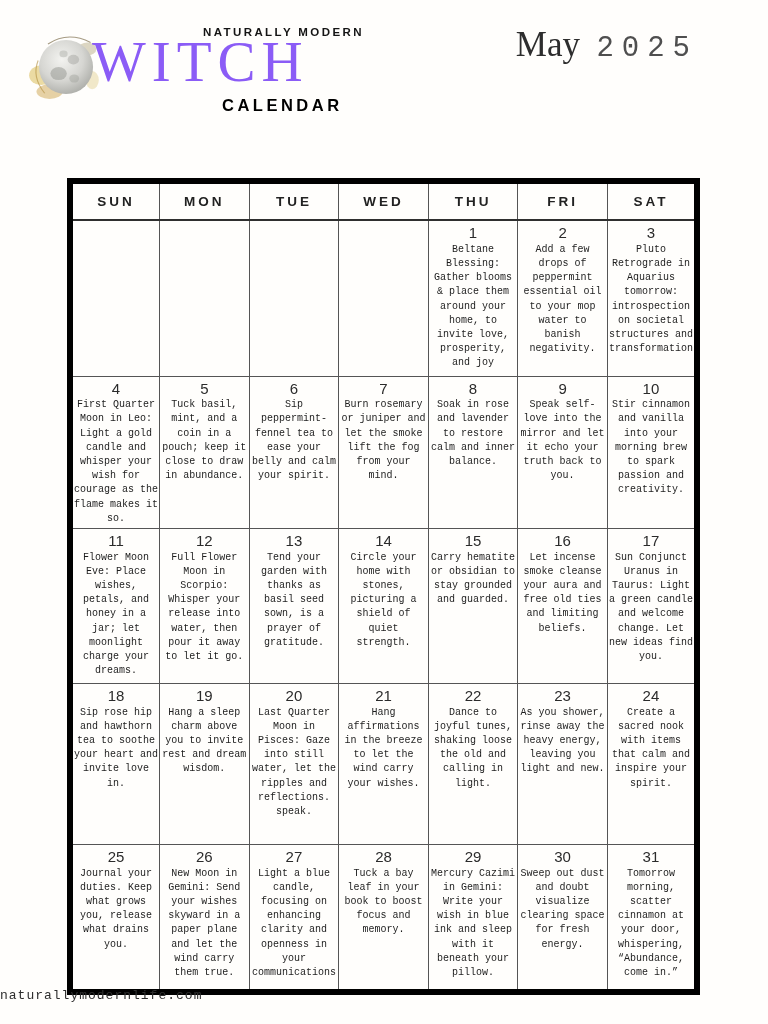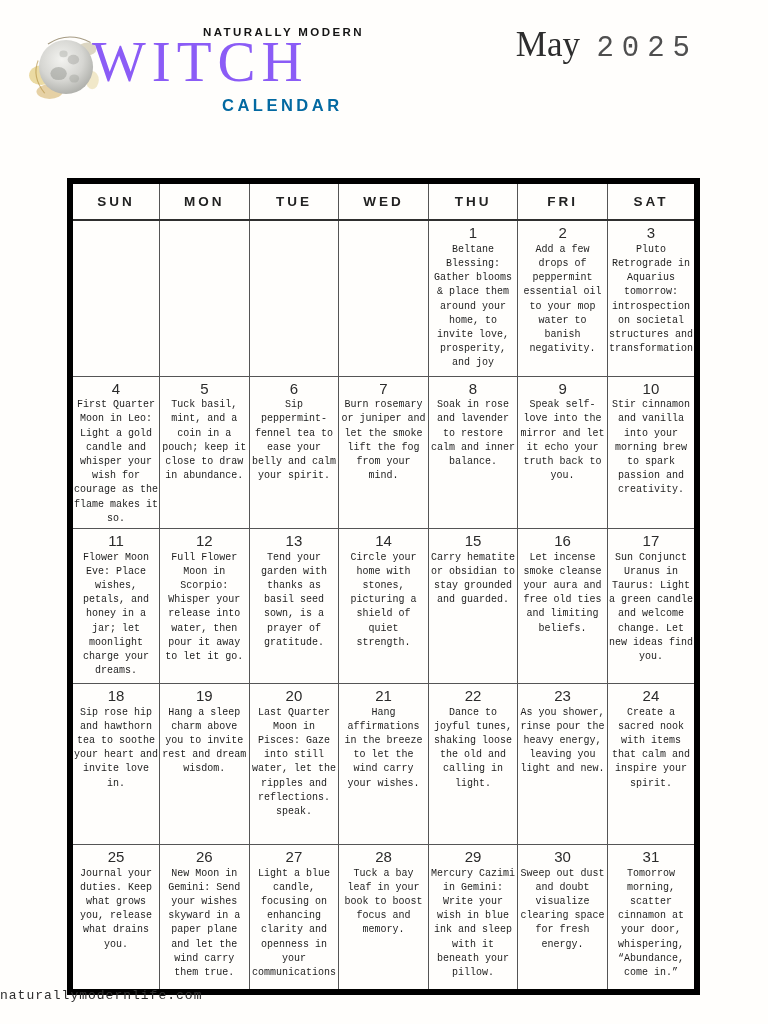--- a/index.html
+++ b/index.html
@@ -15,21 +15,21 @@
     position:absolute;left:183px;top:26px;
     font-size:11.5px;font-weight:bold;letter-spacing:2.4px;color:#141414;padding-left:20px;
   }
   .brand{
     position:absolute;left:92px;top:31px;
     font-family:"Liberation Serif",serif;font-weight:400;
     font-size:57px;line-height:1.1;letter-spacing:6px;color:#8b5cf6;
   }
   .brand-sub{
     position:absolute;left:222px;top:96px;
-    font-size:16.5px;font-weight:bold;letter-spacing:3.5px;color:#0369a1;
+    font-size:16.5px;font-weight:bold;letter-spacing:3.5px;color:#000000;
   }
   .monthyear{position:absolute;top:25px;right:70px;white-space:nowrap;}
   .month{font-family:"Liberation Serif",serif;font-size:35px;color:#2d2d2d;}
   .year{
     font-family:"Liberation Mono","DejaVu Sans Mono",monospace;
     font-size:29px;letter-spacing:8px;color:#4f4f4f;margin-left:12px;
   }
   
   .caltable{
     position:absolute;left:67px;top:178px;width:633px;
@@ -209,21 +209,21 @@
       <td>
           <div class="dnum">21</div>
           <div class="dtext">Hang affirmations in the breeze to let the wind carry your wishes.</div>
         </td>
       <td>
           <div class="dnum">22</div>
           <div class="dtext">Dance to joyful tunes, shaking loose the old and calling in light.</div>
         </td>
       <td>
           <div class="dnum">23</div>
-          <div class="dtext">As you shower, rinse pour the heavy energy, leaving you light and new.</div>
+          <div class="dtext">As you shower, rinse away the heavy energy, leaving you light and new.</div>
         </td>
       <td>
           <div class="dnum">24</div>
           <div class="dtext">Create a sacred nook with items that calm and inspire your spirit.</div>
         </td>
     </tr>
     <tr class="r5">
       <td>
           <div class="dnum">25</div>
           <div class="dtext">Journal your duties. Keep what grows you, release what drains you.</div>

